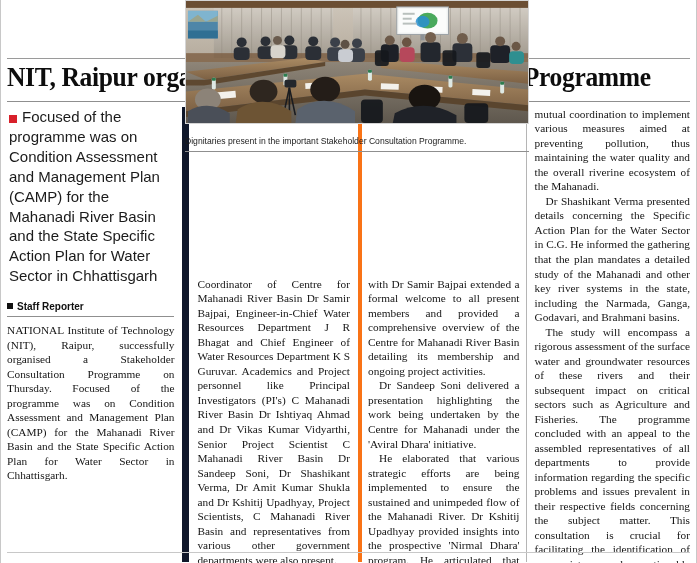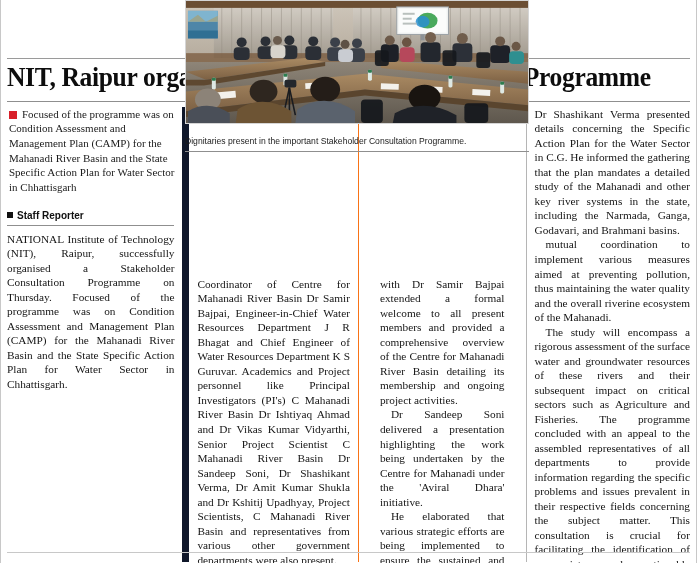--- a/index.html
+++ b/index.html
@@ -88,27 +88,27 @@
     gap: 0;
     margin-top: 5px;
     height: 455px;
   }
   .col {
     position: relative;
     box-sizing: border-box;
   }
   .col-1 { width: 176px; padding-right: 8px; }
   .col-2 { width: 176px; padding: 0 8px; border-left: 7px solid #0f172a; }
-  .col-3 { width: 168px; padding: 0 21px; border-left: 1px solid #f97316; }
+  .col-3 { width: 168px; padding: 0 6px; border-left: 4px solid #f97316; }
   .col-4 { width: 165px; padding-left: 8px; border-left: 1px solid #b5b5b5; }
 
   
   .lead-block {
-    font-family: Liberation Serif, serif;
-    font-size: 11px;
+    font-family: Liberation Sans, sans-serif;
+    font-size: 15px;
     line-height: 1.33;
     color: #1b1b1b;
     padding-left: 2px;
   }
   .lead-block .bullet {
     display: inline-block;
     width: 8px;
     height: 8px;
     background: #d8202a;
     margin-right: 5px;
@@ -251,22 +251,22 @@
 
     <div class="col col-3">
       <div class="col-3-text">
         <p class="para">with Dr Samir Bajpai extended a formal welcome to all present members and provided a comprehensive overview of the Centre for Mahanadi River Basin detailing its membership and ongoing project activities.</p>
         <p class="para">Dr Sandeep Soni delivered a presentation highlighting the work being undertaken by the Centre for Mahanadi under the 'Aviral Dhara' initiative.</p>
         <p class="para">He elaborated that various strategic efforts are being implemented to ensure the sustained and unimpeded flow of the Mahanadi River. Dr Kshitij Upadhyay provided insights into the prospective 'Nirmal Dhara' program. He articulated that future efforts would involve</p>
       </div>
     </div>
 
     <div class="col col-4">
+      <p class="para">mutual coordination to implement various measures aimed at preventing pollution, thus maintaining the water quality and the overall riverine ecosystem of the Mahanadi.</p>
       <p class="para">Dr Shashikant Verma presented details concerning the Specific Action Plan for the Water Sector in C.G. He informed the gathering that the plan mandates a detailed study of the Mahanadi and other key river systems in the state, including the Narmada, Ganga, Godavari, and Brahmani basins.</p>
-      <p class="para">mutual coordination to implement various measures aimed at preventing pollution, thus maintaining the water quality and the overall riverine ecosystem of the Mahanadi.</p>
       <p class="para">The study will encompass a rigorous assessment of the surface water and groundwater resources of these rivers and their subsequent impact on critical sectors such as Agriculture and Fisheries. The programme concluded with an appeal to the assembled representatives of all departments to provide information regarding the specific problems and issues prevalent in their respective fields concerning the subject matter. This consultation is crucial for facilitating the identification of appropriate and actionable solutions.</p>
     </div>
 
     <div class="photo-span">
       <div class="photo-wrap">
         <div class="photo">
           <svg viewBox="0 0 344 124" preserveAspectRatio="none">
             <defs>
               <linearGradient id="wallG" x1="0" y1="0" x2="0" y2="1">
                 <stop offset="0" stop-color="#cfc7bb"></stop>

